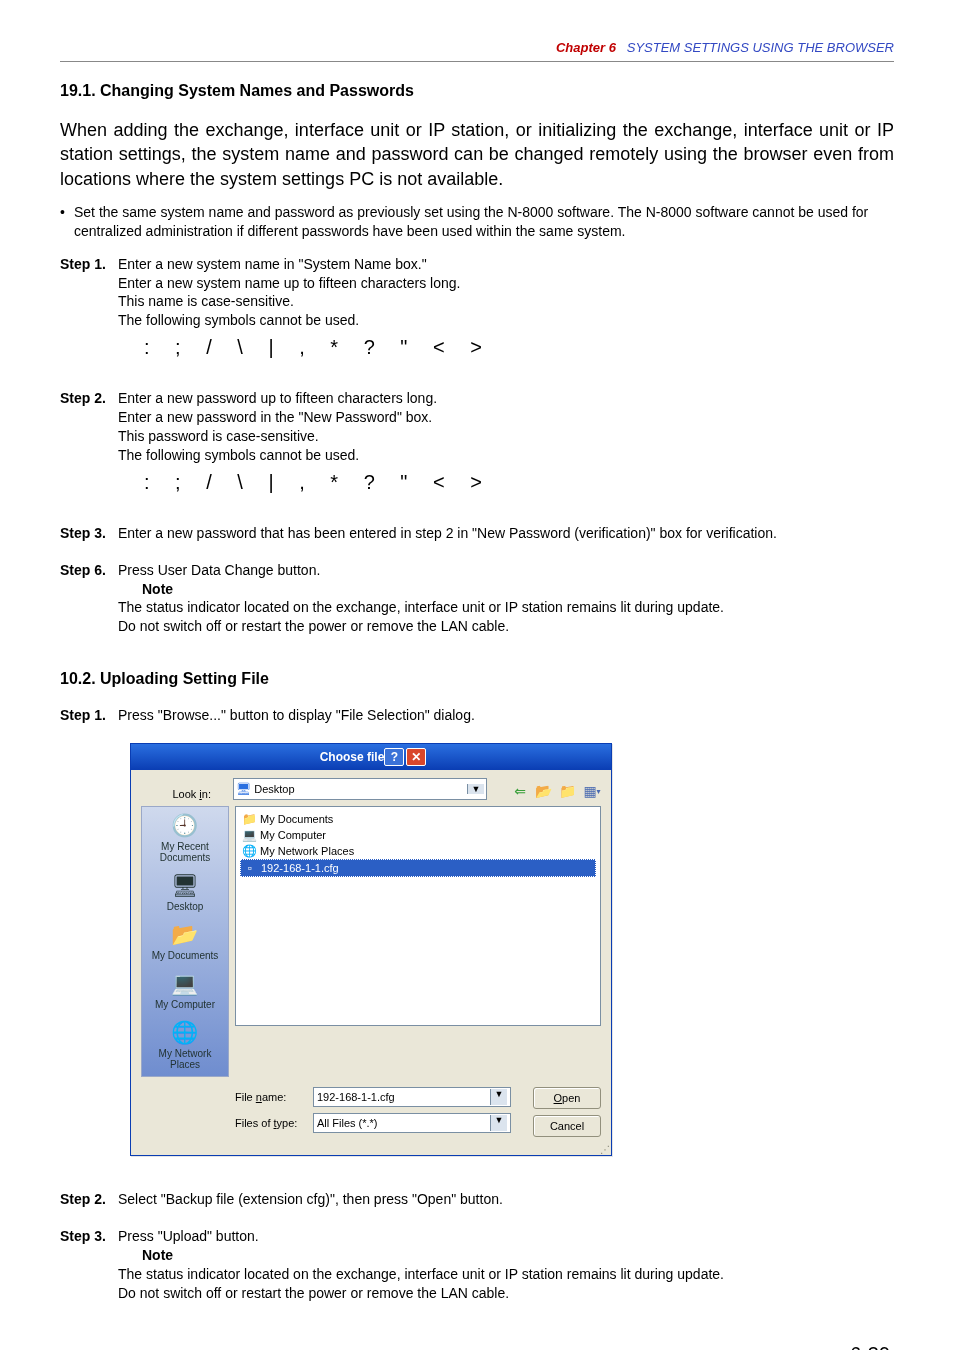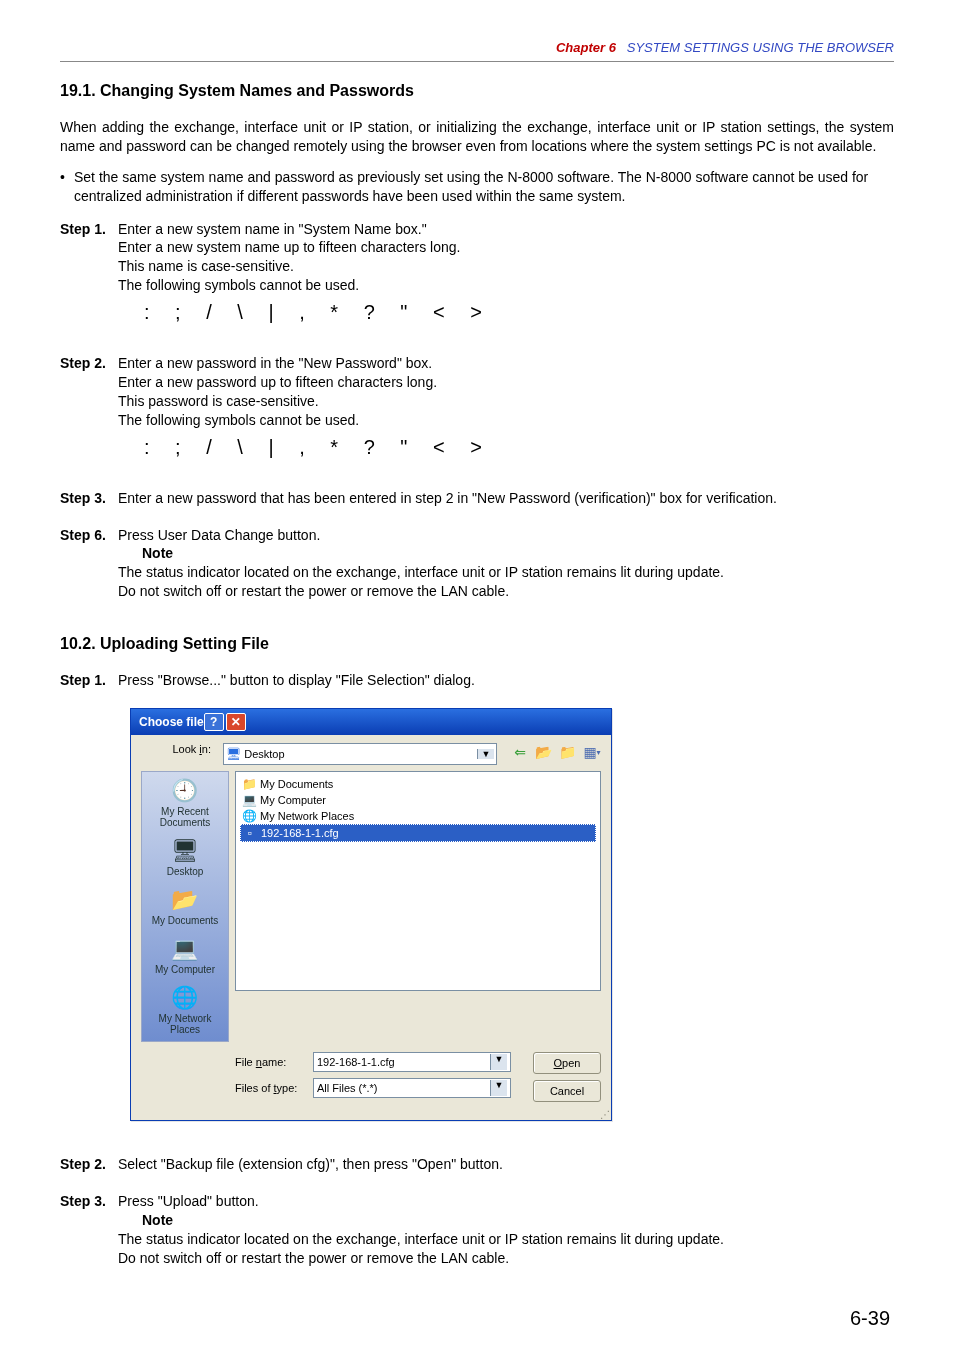--- a/index.html
+++ b/index.html
@@ -21,21 +21,21 @@
     border-bottom: 1px solid #888;
     margin-bottom: 20px;
   }
   .chapter-label { color: #c00000; font-weight: bold; font-style: italic; }
   .chapter-title { color: #3349c3; font-style: italic; }
   h2.section {
     font-size: 16px;
     font-weight: bold;
     margin: 0 0 18px 0;
   }
-  p { margin: 12px 0 12px 0; font-size: 14px; line-height: 1.35; }
+  p { margin: 12px 0 12px 0; font-size: 18px; line-height: 1.35; }
   .justify { text-align: justify; }
   .bullet-row { display:flex; font-size:14px; line-height:1.35; margin-bottom:14px; }
   .bullet-dot { width: 14px; flex:none; }
   .step-row { display:flex; font-size:14px; line-height:1.35; margin-bottom:4px; }
   .step-label { font-weight:bold; width:58px; flex:none; }
   .step-body { flex:1; }
   .step-block { margin-bottom: 18px; }
   .symbol-line {
     font-size: 20px;
     letter-spacing: 10px;
@@ -56,39 +56,39 @@
     margin: 10px 0 10px 70px;
     box-shadow: 1px 1px 0 rgba(0,0,0,0.1);
   }
   .dlg-title {
     background: linear-gradient(to bottom, #2a6fe0 0%, #0a3db3 100%);
     color:#fff;
     font-weight: bold;
     padding: 4px 4px 4px 8px;
     display:flex;
     align-items:center;
-    justify-content:flex-start;
+    justify-content:center;
     font-size:12px;
   }
   .dlg-title-btns { display:flex; gap:2px; }
   .dlg-tb {
     width:18px; height:16px;
     border:1px solid #fff;
     border-radius:2px;
     display:flex; align-items:center; justify-content:center;
     font-weight:bold;
     font-size:12px;
   }
   .tb-help { background:#3b72d8; color:#fff; }
   .tb-close { background:#d9472b; color:#fff; }
   .dlg-toprow {
     display:flex;
-    align-items:flex-start;
+    align-items:flex-end;
     padding: 8px 10px 6px 10px;
-    gap:6px;
+    gap:16px;
   }
   .look-label { width: 70px; text-align:right; padding-right:6px; }
   .look-underline { text-decoration: underline; }
   .look-select {
     flex:1;
     background:#fff;
     border:1px solid #7a8fa3;
     display:flex;
     align-items:center;
     padding:1px 2px;
@@ -198,22 +198,22 @@
         <div>The following symbols cannot be used.</div>
         <div class="symbol-line">: ; / \ | , * ? " &lt; &gt;</div>
       </div>
     </div>
   </div>
 
   <div class="step-block">
     <div class="step-row">
       <div class="step-label">Step 2.</div>
       <div class="step-body">
+        <div>Enter a new password up to fifteen characters long.</div>
         <div>Enter a new password in the "New Password" box.</div>
-        <div>Enter a new password up to fifteen characters long.</div>
         <div>This password is case-sensitive.</div>
         <div>The following symbols cannot be used.</div>
         <div class="symbol-line">: ; / \ | , * ? " &lt; &gt;</div>
       </div>
     </div>
   </div>
 
   <div class="step-block">
     <div class="step-row">
       <div class="step-label">Step 3.</div>

